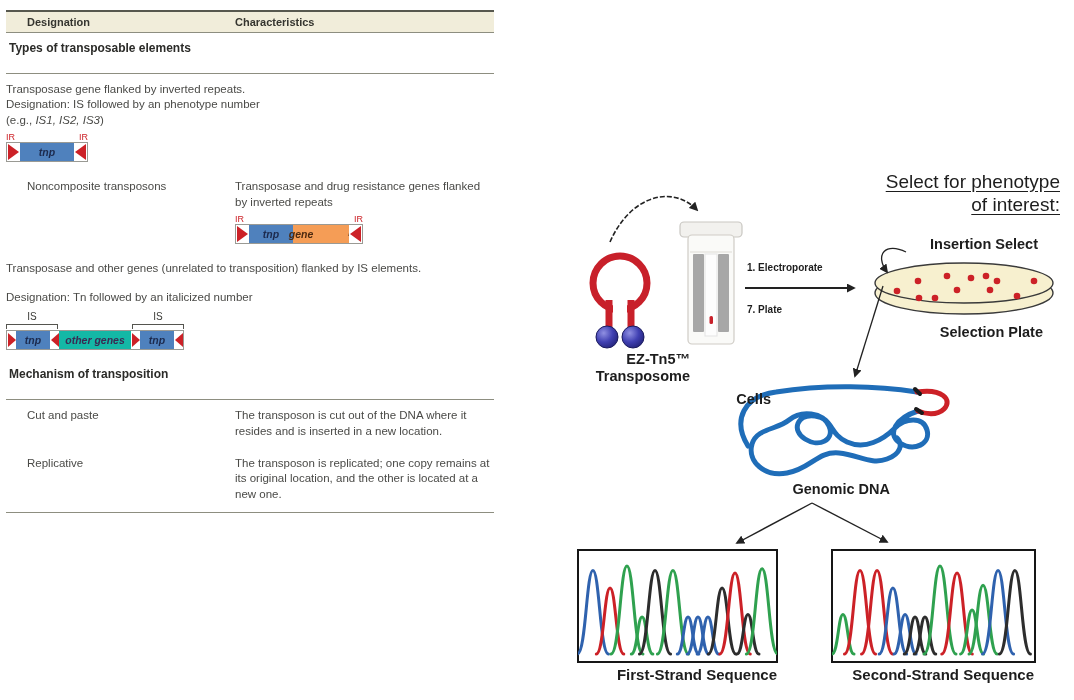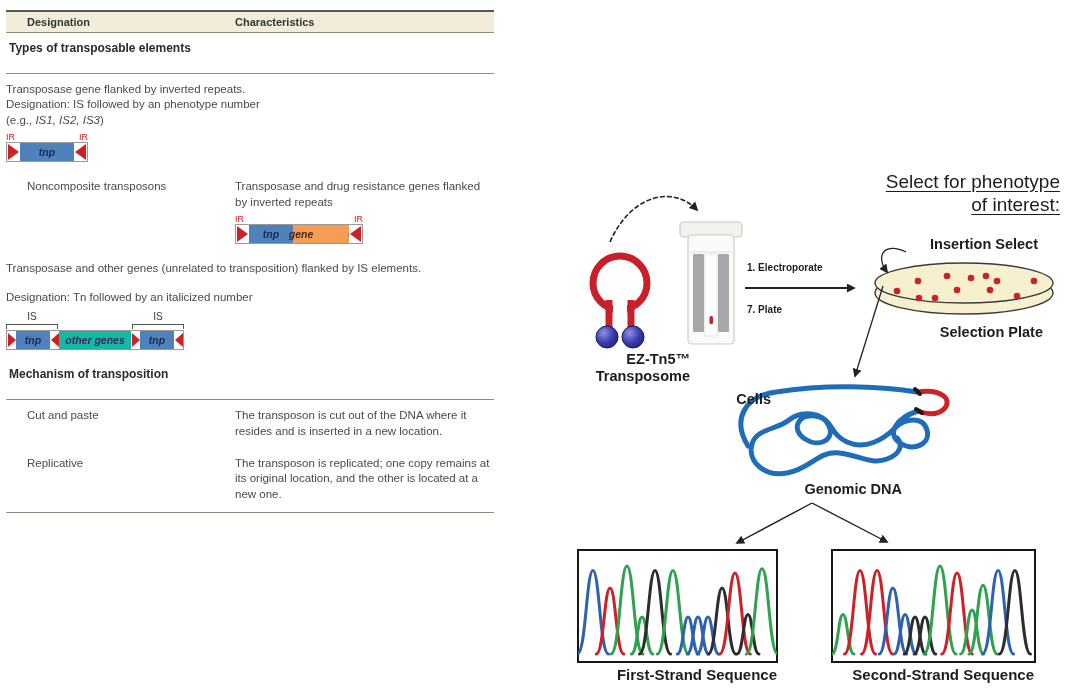--- a/index.html
+++ b/index.html
@@ -298,17 +298,17 @@
     </div>
     <div class="lbl" style="left:16px; top:351px; width:140px;">
       <span>EZ-Tn5™</span><br>
       <span>Transposome</span>
     </div>
     <div class="lbl" style="left:117px; top:351px; width:120px;margin-top:40px;">Cells</div>
     <div class="lbl step" style="left:213px; top:259px; width:130px;">1. Electroporate</div>
     <div class="lbl step" style="left:213px; top:301px; width:130px;">7. Plate</div>
     <div class="lbl" style="left:344px; top:236px; width:160px;">Insertion Select</div>
     <div class="lbl" style="left:349px; top:324px; width:160px;">Selection Plate</div>
-    <div class="lbl" style="left:208px; top:481px; width:160px;">Genomic DNA</div>
+    <div class="lbl" style="left:196px; top:481px; width:160px;">Genomic DNA</div>
     <div class="lbl strand" style="left:43px; top:666px; width:200px;">First-Strand Sequence</div>
     <div class="lbl strand" style="left:300px; top:666px; width:200px;">Second-Strand Sequence</div>
   </div>
 </div>
 
 </body></html>

